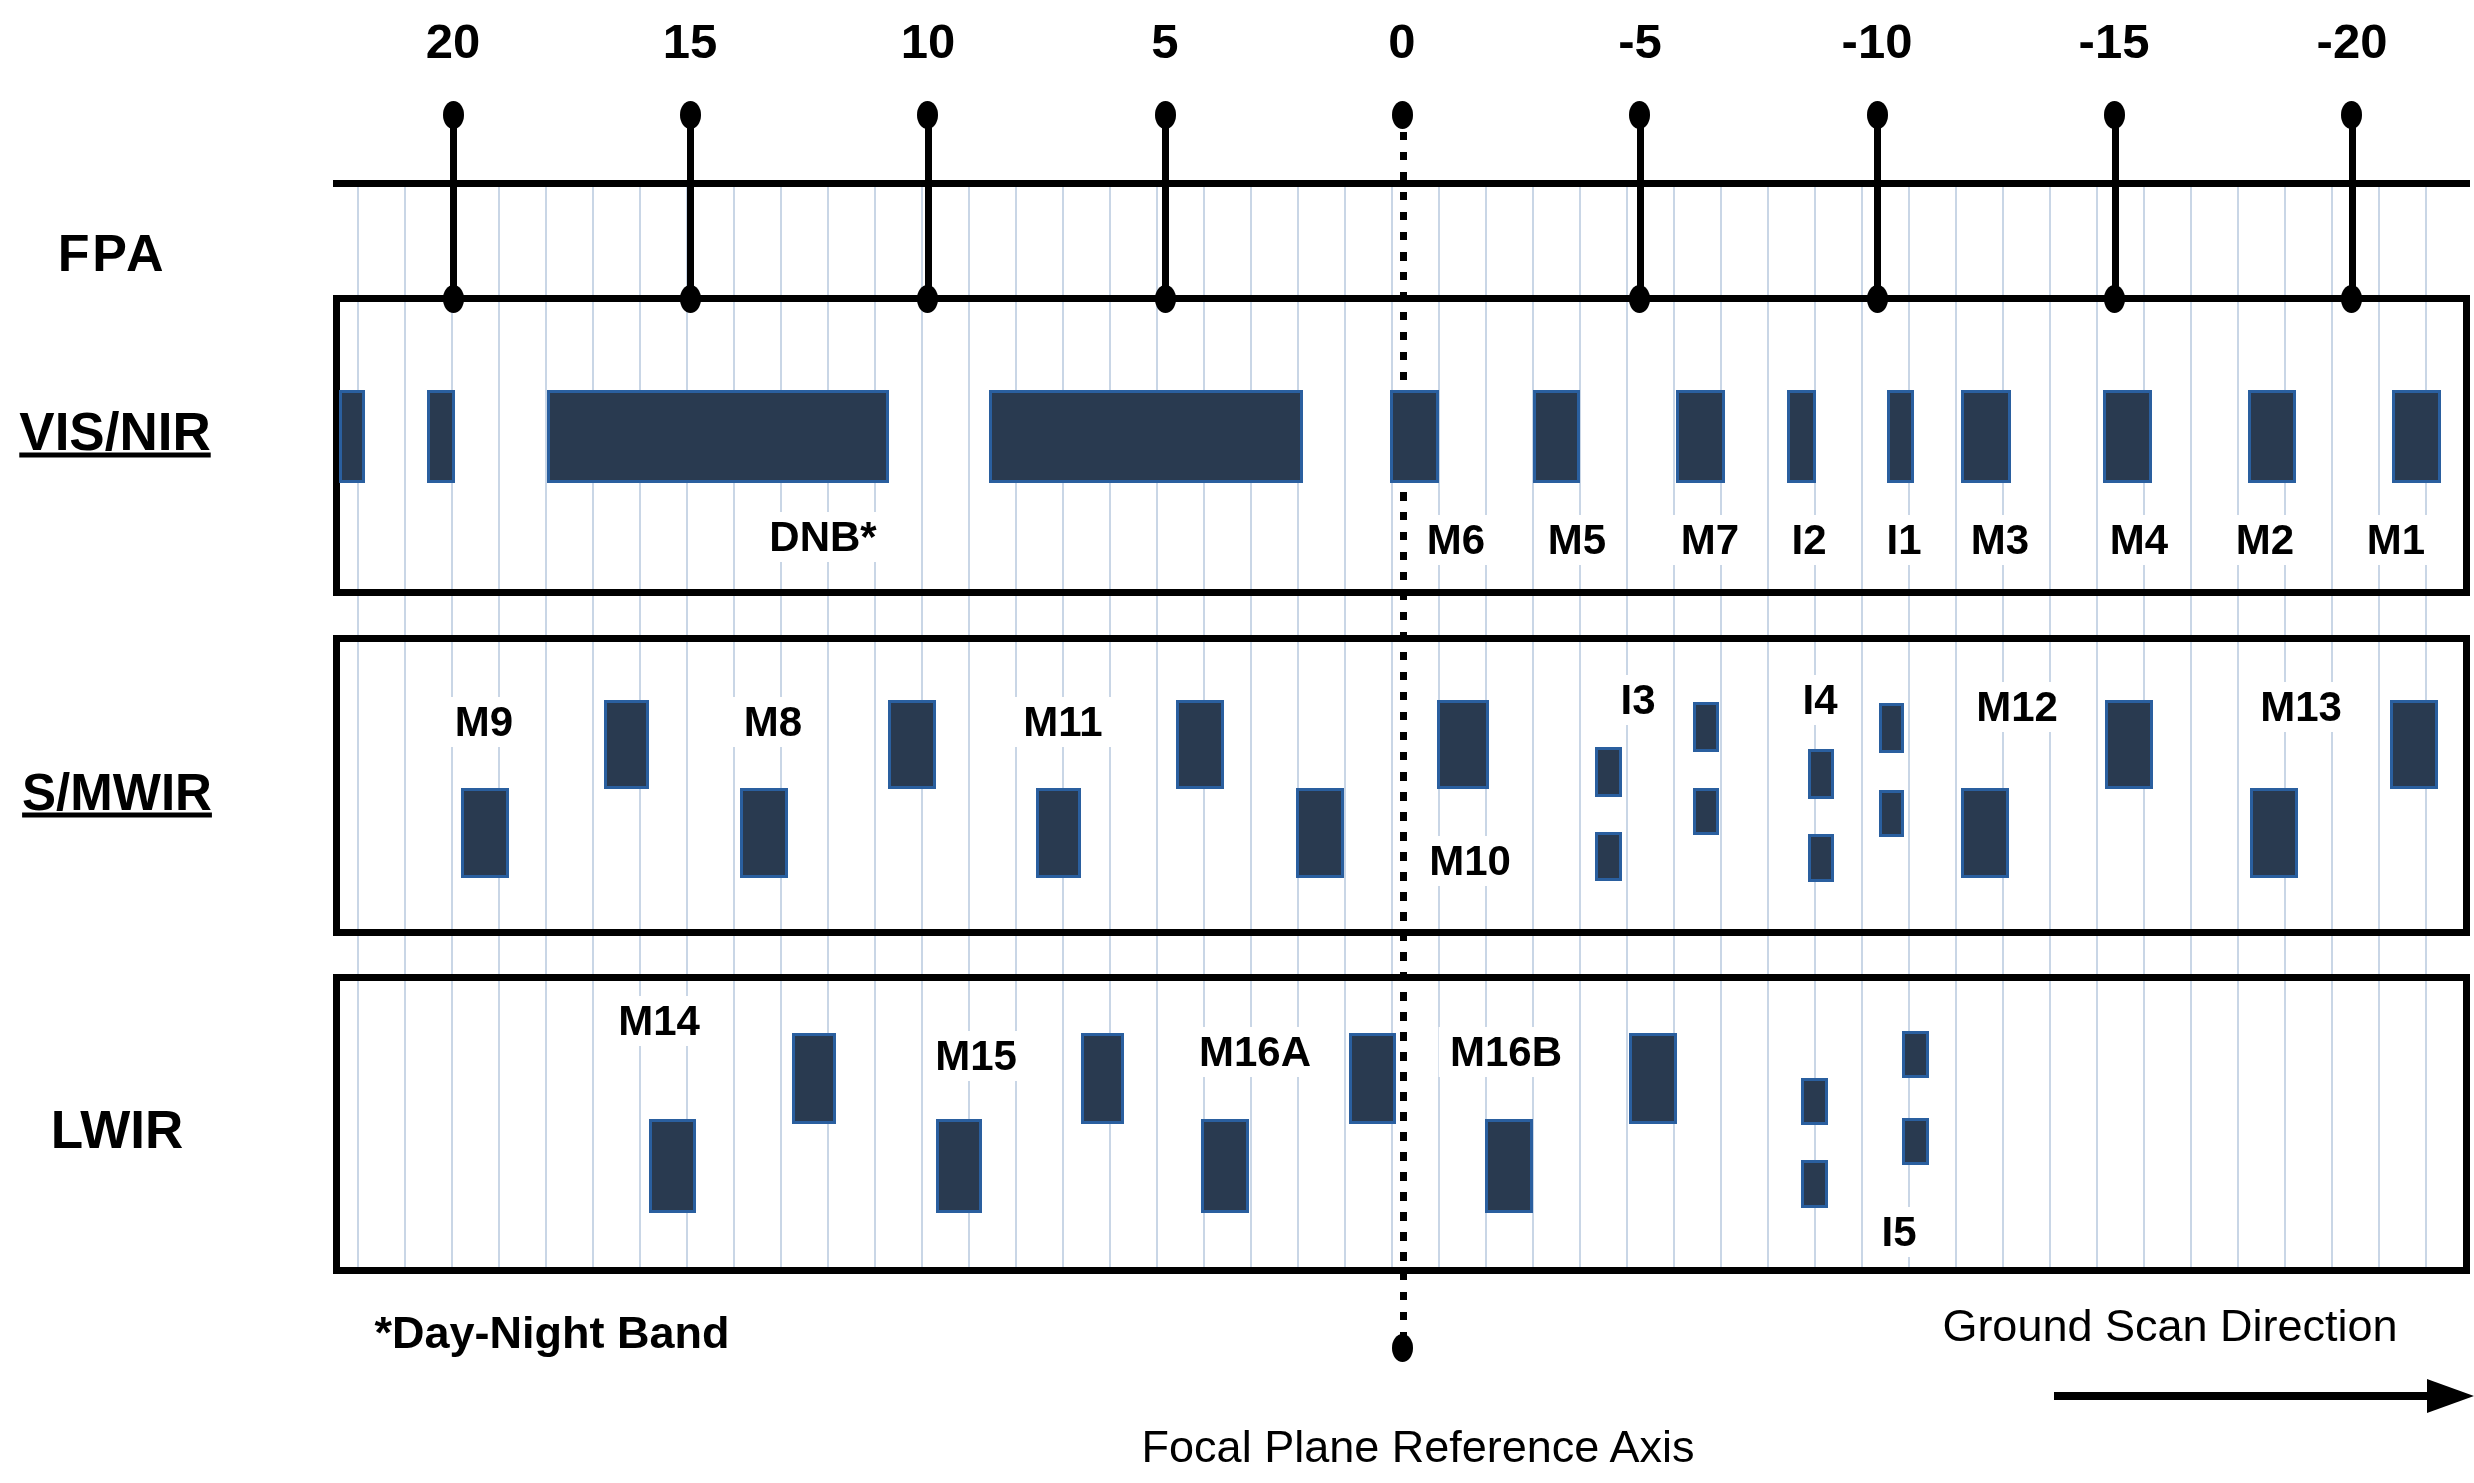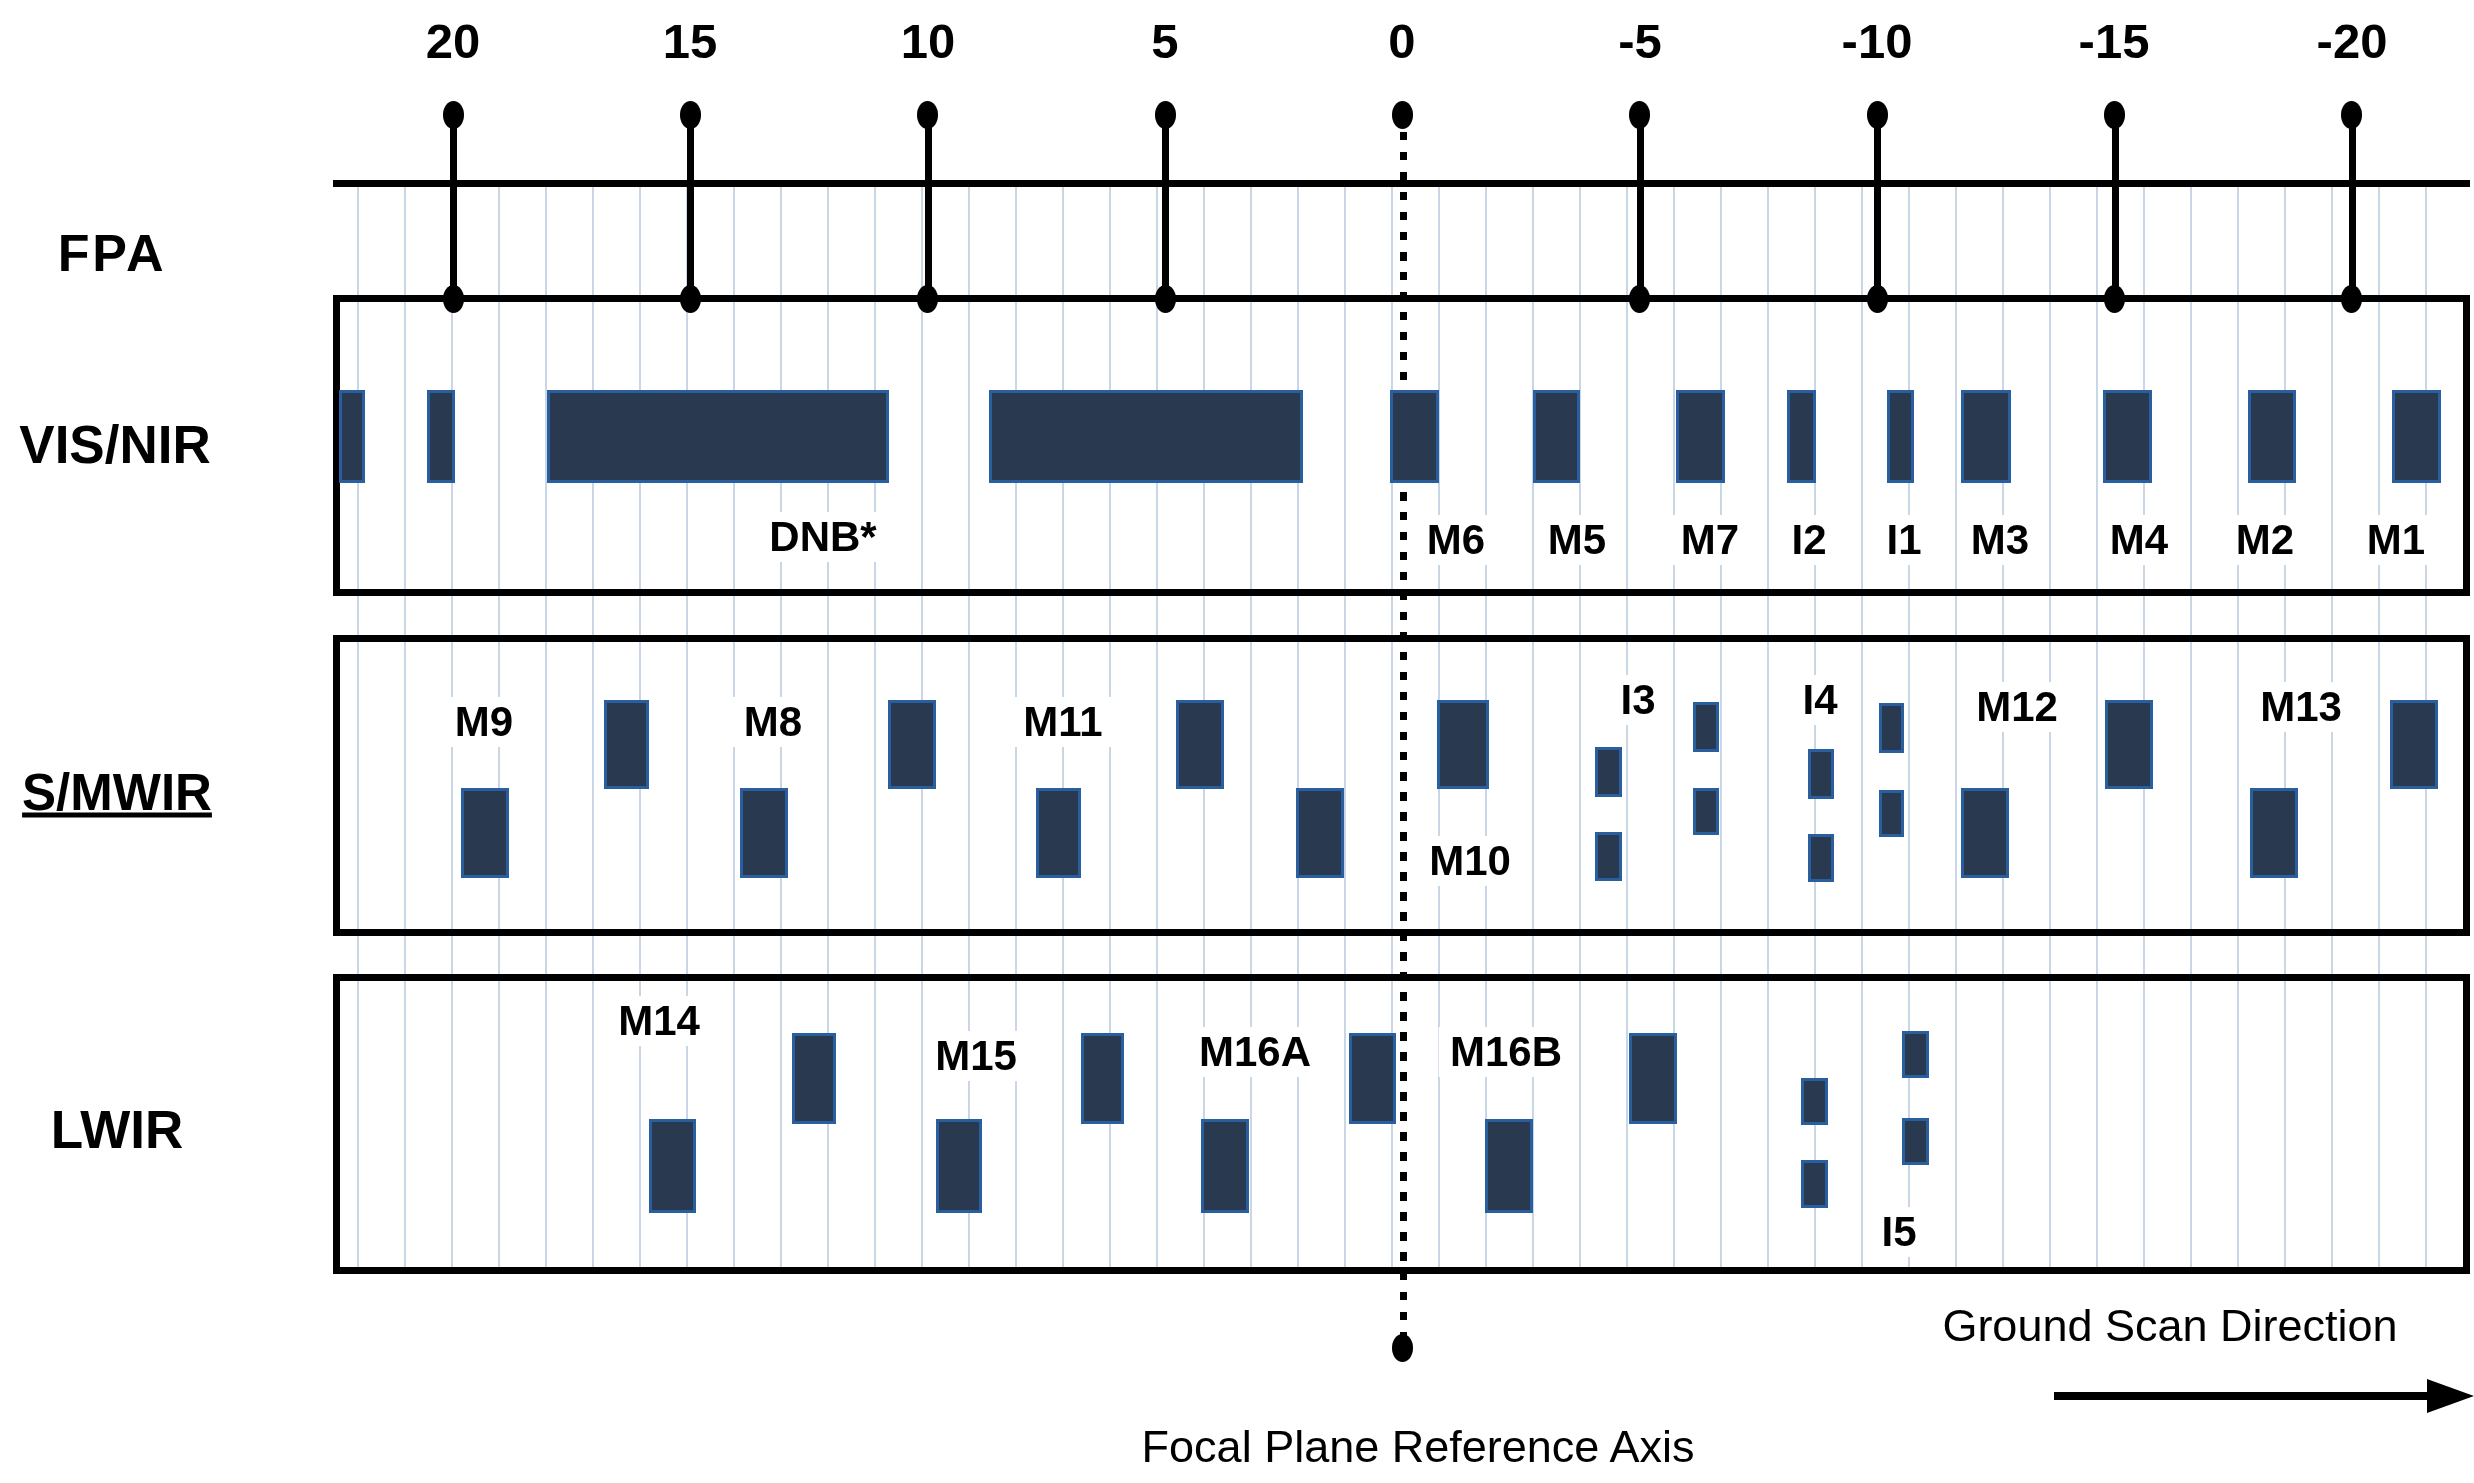--- a/index.html
+++ b/index.html
@@ -28,21 +28,21 @@
   
   .bar{background:var(--bar-fill);border:3.8px solid var(--bar-edge);box-sizing:border-box;z-index:4;}
   
   .band-label{
     transform:translate(-50%,-50%);background:var(--label-bg);padding:1.9px 11.3px;
     font-size:42px;font-weight:700;white-space:nowrap;z-index:5;line-height:1.1;
   }
   
   .side-label{transform:translate(-50%,-50%);font-weight:700;white-space:nowrap;z-index:5;}
   #fpa-label{left:112px;top:253px;font-size:52px;letter-spacing:2.8px;}
-  #row-label-visnir{left:115px;top:444px;font-size:53px;}
+  #row-label-visnir{left:115px;top:431px;font-size:53px;text-decoration:underline;}
   #row-label-smwir{left:117px;top:792px;font-size:51px;text-decoration:underline;}
   #row-label-lwir{left:117px;top:1129px;font-size:53px;}
   #day-night-label{left:552px;top:1333px;transform:translate(-50%,-50%);font-size:45px;font-weight:700;white-space:nowrap;z-index:5;}
   #focal-axis-label{left:1418px;top:1447px;transform:translate(-50%,-50%);font-size:45px;white-space:nowrap;z-index:5;}
   #ground-scan-label{left:2170px;top:1326px;transform:translate(-50%,-50%);font-size:45px;white-space:nowrap;z-index:5;}
   
   #scan-arrow-line{left:2054px;top:1392px;width:378px;height:7.6px;background:#000;z-index:5;}
   #scan-arrow-head{left:2427px;top:1379px;width:0;height:0;border-left:47px solid #000;
     border-top:17px solid transparent;border-bottom:17px solid transparent;z-index:5;}
 </style>
@@ -164,18 +164,19 @@
       <div class="abs bar" style="left: 1801px; top: 1160px; width: 27.4px; height: 48px;"></div>
       <div class="abs bar" style="left: 1902px; top: 1031px; width: 27.4px; height: 47px;"></div>
       <div class="abs bar" style="left: 1902px; top: 1118px; width: 27.4px; height: 47px;"></div>
       <div class="abs band-label" style="left: 659px; top: 1021px;">M14</div>
       <div class="abs band-label" style="left: 976px; top: 1056px;">M15</div>
       <div class="abs band-label" style="left: 1255px; top: 1052px;">M16A</div>
       <div class="abs band-label" style="left: 1506px; top: 1052px;">M16B</div>
       <div class="abs band-label" style="left: 1899px; top: 1232px;">I5</div>
     </div>
 
+  <div class="abs" id="day-night-label">*Day-Night Band</div>
   <div class="abs" id="focal-axis-label">Focal Plane Reference Axis</div>
   <div class="abs" id="ground-scan-label">Ground Scan Direction</div>
   <div class="abs" id="scan-arrow-line"></div>
   <div class="abs" id="scan-arrow-head"></div>
 </div>
 
 
 </body></html>

